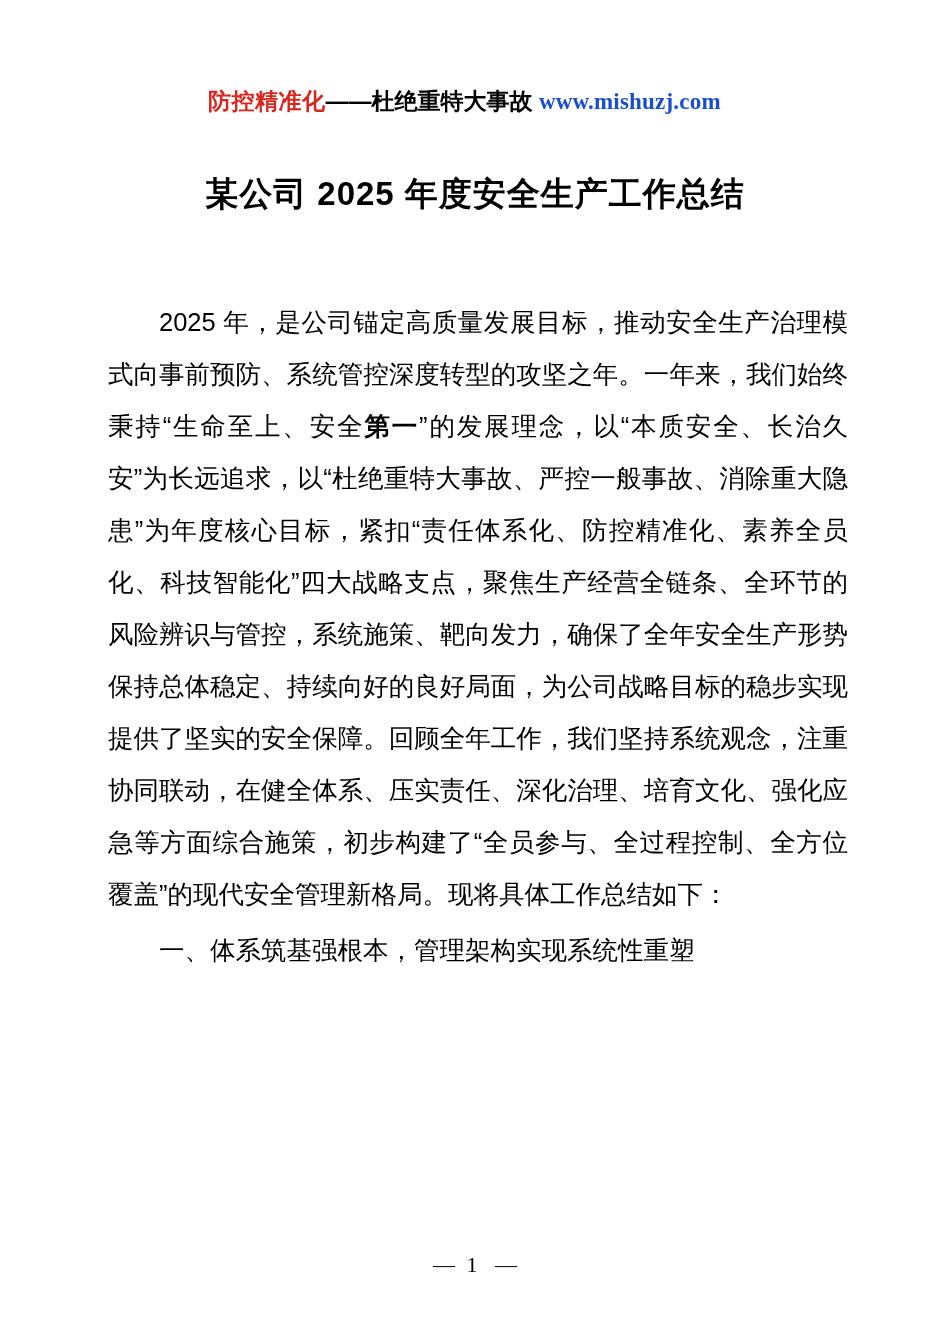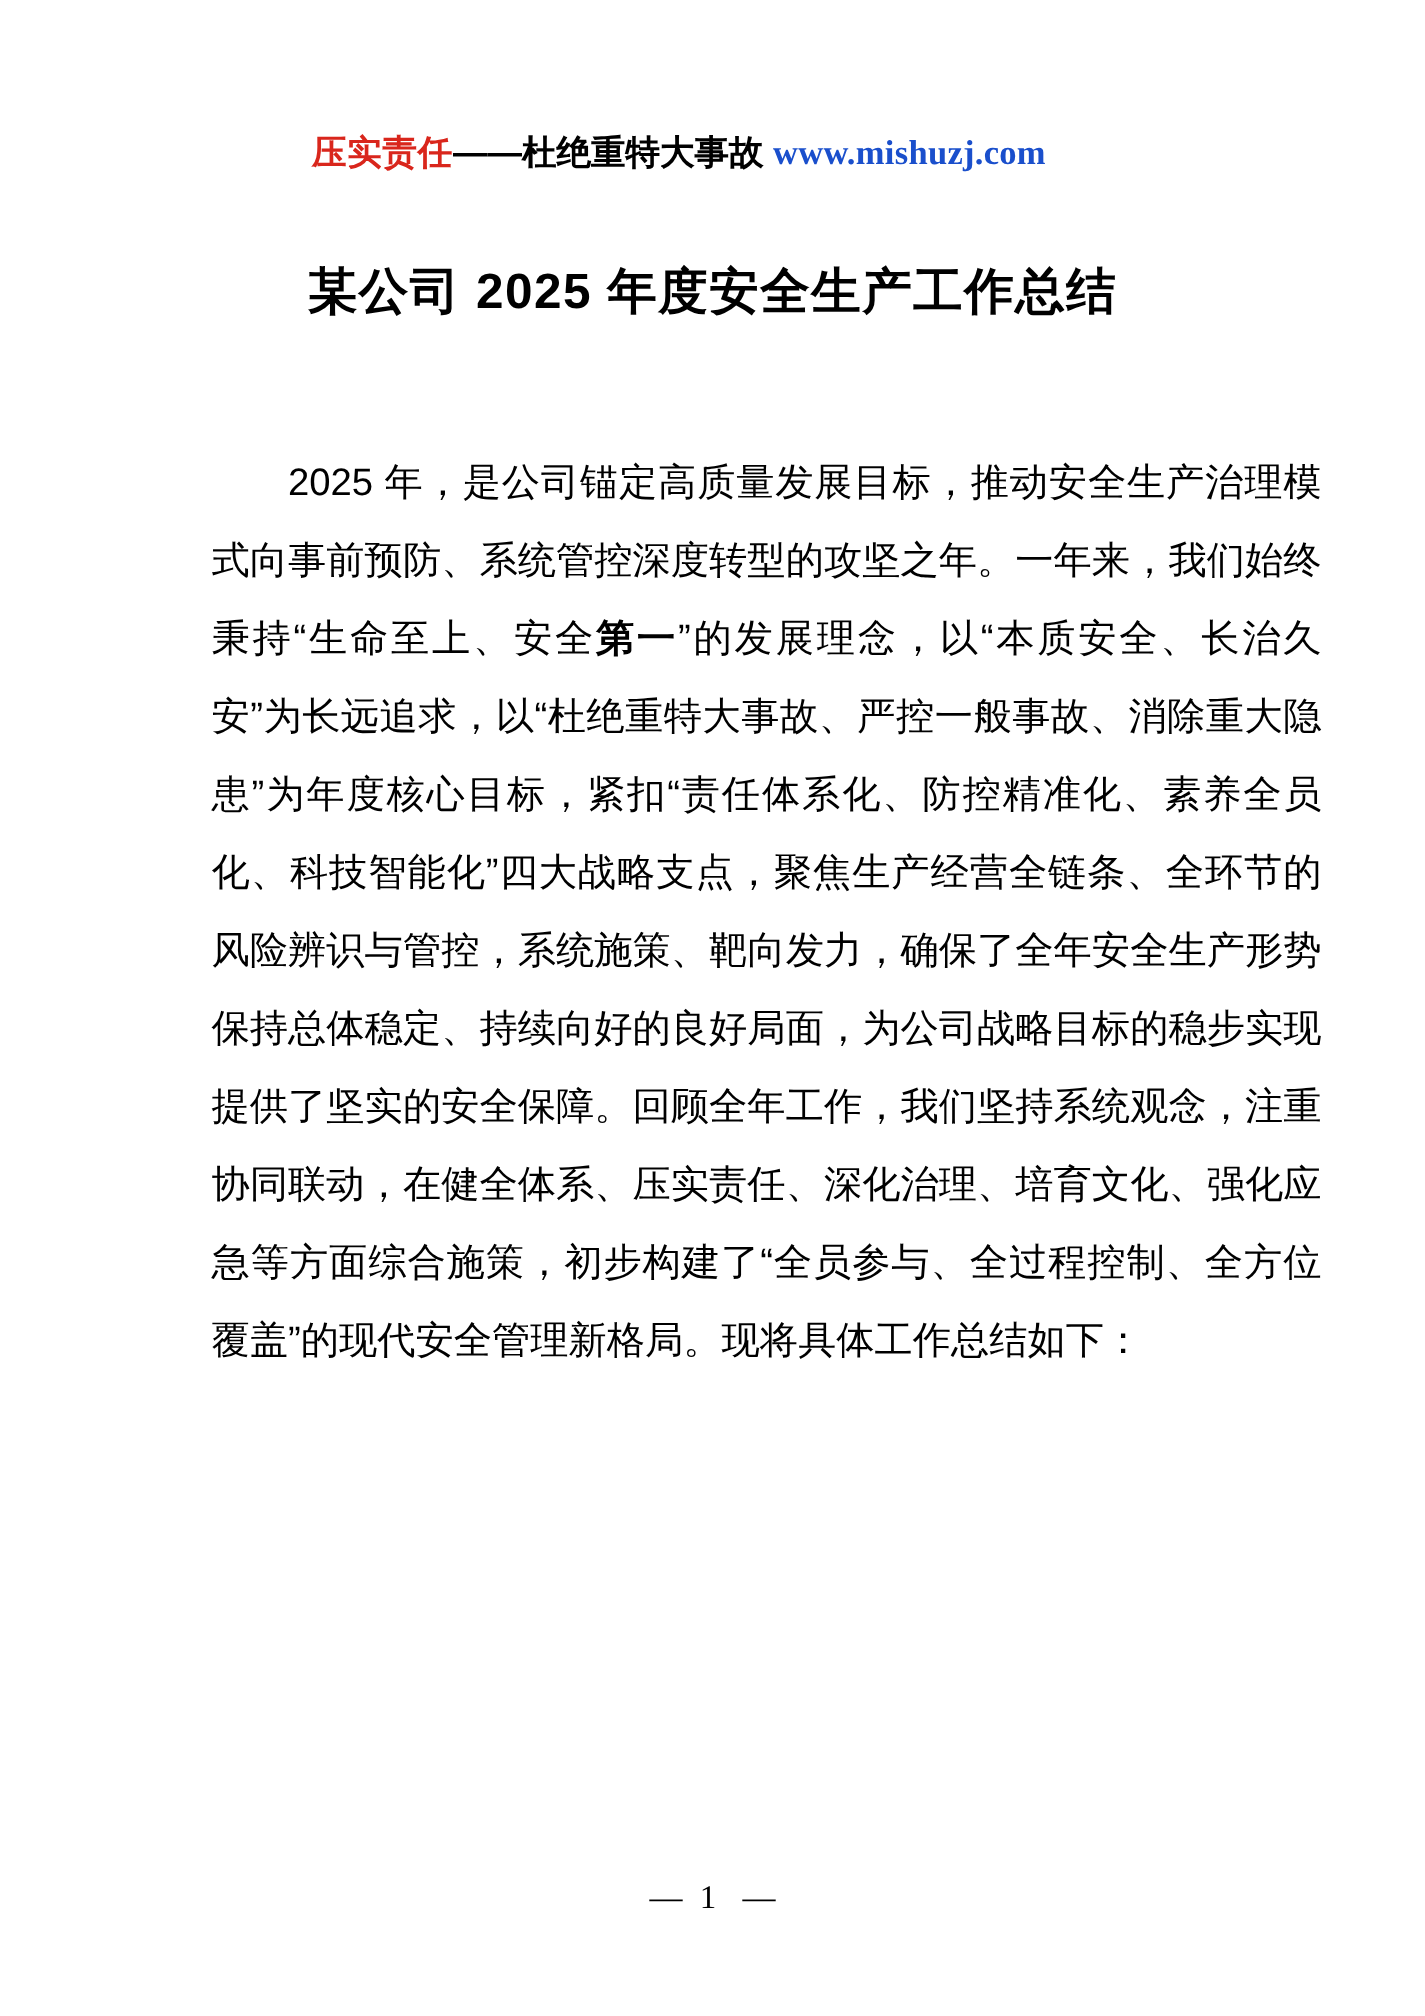--- a/index.html
+++ b/index.html
@@ -64,21 +64,20 @@
     font-weight: bold;
     letter-spacing: 1px;
     font-family: "Liberation Sans", sans-serif;
   }
   
   .body-area {
     position: absolute;
     top: 296px;
     left: 108px;
     width: 740px;
-    margin-left: 33px;
   }
   p.para {
     margin: 0 0 4px 0;
     font-size: 25.5px;
     line-height: 52px;
     text-align: justify;
     text-justify: inter-ideograph;
     text-indent: 2em;
     font-family: "Liberation Sans", sans-serif;
     letter-spacing: 0px;
@@ -101,26 +100,27 @@
     font-family: "Liberation Serif", serif;
   }
   .pn-dash { letter-spacing: 0; }
 </style>
 </head>
 <body>
 
 <div class="page">
 
   <div class="header-line">
-    <span class="header-brand">压实责任</span><span class="header-sep">——</span><span class="header-tag">杜绝重特大事故</span>&nbsp;<span class="header-url">www.mishuzj.com</span>
+    <span class="header-brand">防控精准化</span><span class="header-sep">——</span><span class="header-tag">杜绝重特大事故</span>&nbsp;<span class="header-url">www.mishuzj.com</span>
   </div>
 
   <div class="doc-title">某公司 2025 年度安全生产工作总结</div>
 
   <div class="body-area">
     <p class="para" id="para-0"><span>2025 年，是公司锚定高质量发展目标，推动安全生产治理模式向事前预防、系统管控深度转型的攻坚之年。一年来，我们始终秉持“生命至上、安全</span><span class="strong-inline">第一</span><span>”的发展理念，以“本质安全、长治久安”为长远追求，以“杜绝重特大事故、严控一般事故、消除重大隐患”为年度核心目标，紧扣“责任体系化、防控精准化、素养全员化、科技智能化”四大战略支点，聚焦生产经营全链条、全环节的风险辨识与管控，系统施策、靶向发力，确保了全年安全生产形势保持总体稳定、持续向好的良好局面，为公司战略目标的稳步实现提供了坚实的安全保障。回顾全年工作，我们坚持系统观念，注重协同联动，在健全体系、压实责任、深化治理、培育文化、强化应急等方面综合施策，初步构建了“全员参与、全过程控制、全方位覆盖”的现代安全管理新格局。现将具体工作总结如下：</span></p>
+    <p class="para" id="para-1"><span>一、体系筑基强根本，管理架构实现系统性重塑</span></p>
   </div>
 
   <div class="page-number">
     <span class="pn-dash">—</span>&nbsp;<span>1</span>&nbsp;<span class="pn-dash">—</span>
   </div>
 
 </div>
 
 </body></html>

